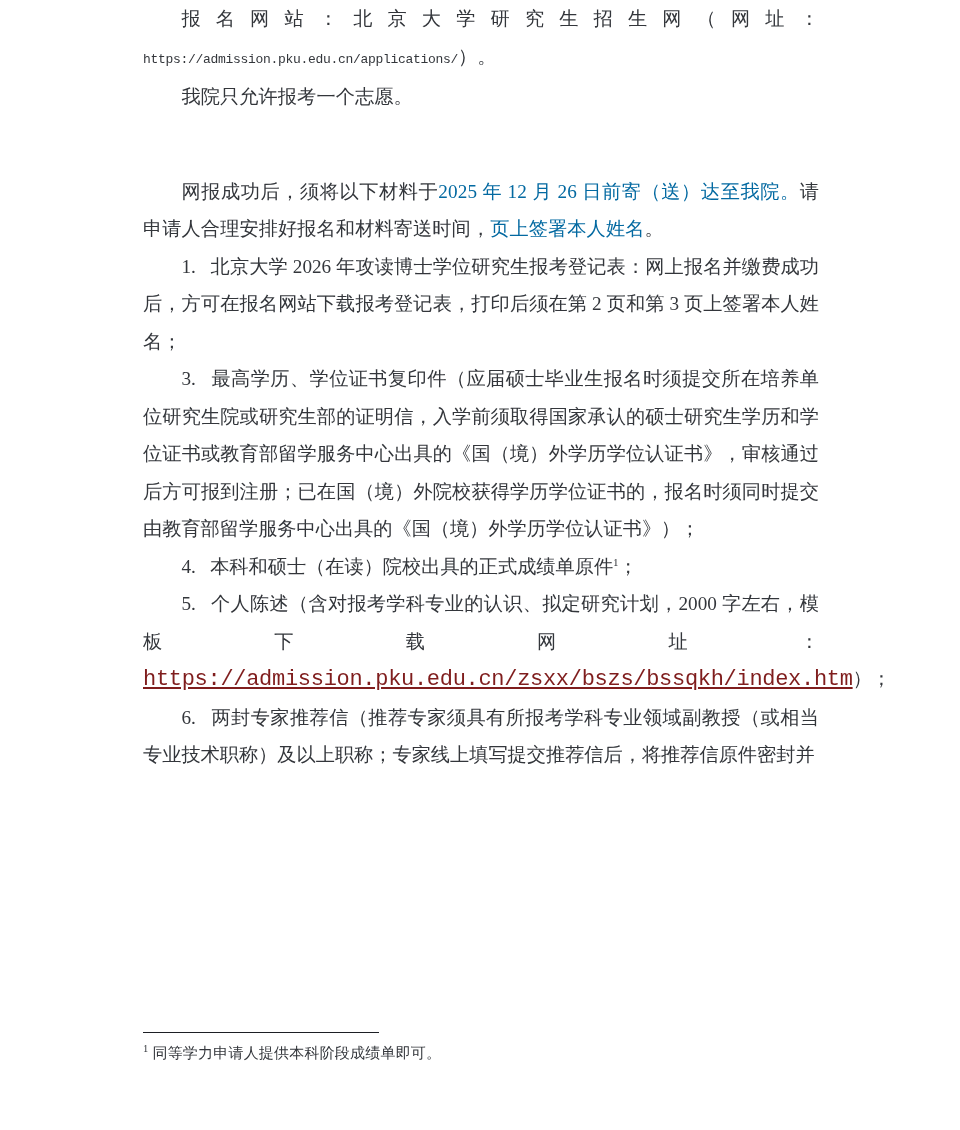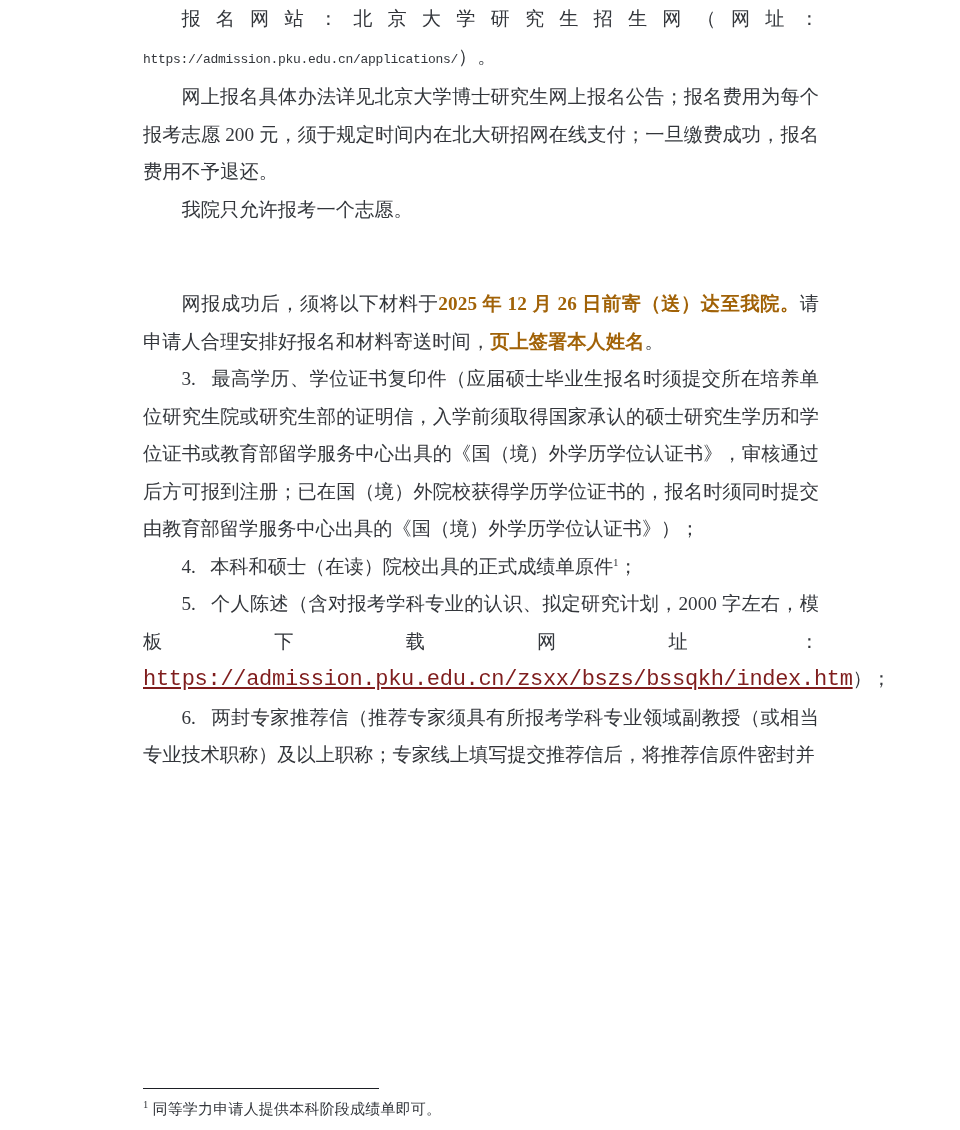--- a/index.html
+++ b/index.html
@@ -59,43 +59,43 @@
     margin: 0;
     color: #1d1f24;
     letter-spacing: 0.3px;
   }
   .heading .num {
     display: inline-block;
     margin-left: 47px;
     margin-right: 33px;
   }
   .bold {
-    font-weight: bold;
-    color: #a16207;
+    font-weight: normal;
+    color: #0369a1;
     margin-top: 43px;
   }
   .num-item {
     font-size: 19.2px;
     line-height: 37.5px;
     text-align: justify;
     text-justify: inter-character;
     text-indent: 2em;
     margin: 0;
     color: #33363b;
   }
   sup.fn {
     font-size: 11px;
     vertical-align: super;
     line-height: 0;
   }
   .spacer-lg { height: 57px; }
   .footnote-area {
     position: absolute;
     left: 143px;
-    top: 1088px;
+    top: 1032px;
     width: 676px;
   }
   .footnote-rule {
     width: 236px;
     height: 0;
     border-top: 1.4px solid #1d1f24;
     margin: 0 0 9px 0;
   }
   .footnote-text {
     font-size: 15px;
@@ -113,30 +113,30 @@
 </style>
 </head>
 <body>
 
 <div class="page">
 
   <div class="content">
 
     <p class="para first-line-spread"><span>报名网站：北京大学研究生招生网（网址：</span><span class="url-plain">https://admission.pku.edu.cn/applications/</span><span>）。</span></p>
 
-    <p class="para">网上报名具体办法详见北京大学博士研究生网上报名公告；报名费用为每个报考志愿 200 元，须于规定时间内在北大研招网在线支付；一旦缴费成功，报名费用不予退还。</p>
 
 
     <p class="para">我院只允许报考一个志愿。</p>
 
     <div class="spacer-lg"></div>
 
 
     <p class="para"><span>网报成功后，须将以下材料于</span><span class="bold">2025 年 12 月 26 日前寄（送）达至我院。</span><span>请申请人合理安排好报名和材料寄送时间，</span><span class="bold">页上签署本人姓名</span><span>。</span></p>
 
+    <p class="num-item"><span>1.</span>&nbsp;&nbsp;&nbsp;<span>北京大学 2026 年攻读博士学位研究生报考登记表：网上报名并缴费成功后，方可在报名网站下载报考登记表，打印后须在第 2 页和第 3 页上签署本人姓名；</span></p>
 
 
     <p class="num-item"><span>3.</span>&nbsp;&nbsp;&nbsp;<span>最高学历、学位证书复印件（应届硕士毕业生报名时须提交所在培养单位研究生院或研究生部的证明信，入学前须取得国家承认的硕士研究生学历和学位证书或教育部留学服务中心出具的《国（境）外学历学位认证书》，审核通过后方可报到注册；已在国（境）外院校获得学历学位证书的，报名时须同时提交由教育部留学服务中心出具的《国（境）外学历学位认证书》）；</span></p>
 
     <p class="num-item"><span>4.</span>&nbsp;&nbsp;&nbsp;<span>本科和硕士（在读）院校出具的正式成绩单原件</span><sup class="fn">1</sup><span>；</span></p>
 
     <p class="num-item"><span>5.</span>&nbsp;&nbsp;&nbsp;<span>个人陈述（含对报考学科专业的认识、拟定研究计划，2000 字左右，模板下载网址：</span><span class="link">https://admission.pku.edu.cn/zsxx/bszs/bssqkh/index.htm</span><span>）；</span></p>
 
     <p class="num-item"><span>6.</span>&nbsp;&nbsp;&nbsp;<span>两封专家推荐信（推荐专家须具有所报考学科专业领域副教授（或相当专业技术职称）及以上职称；专家线上填写提交推荐信后，将推荐信原件密封并</span></p>
 

